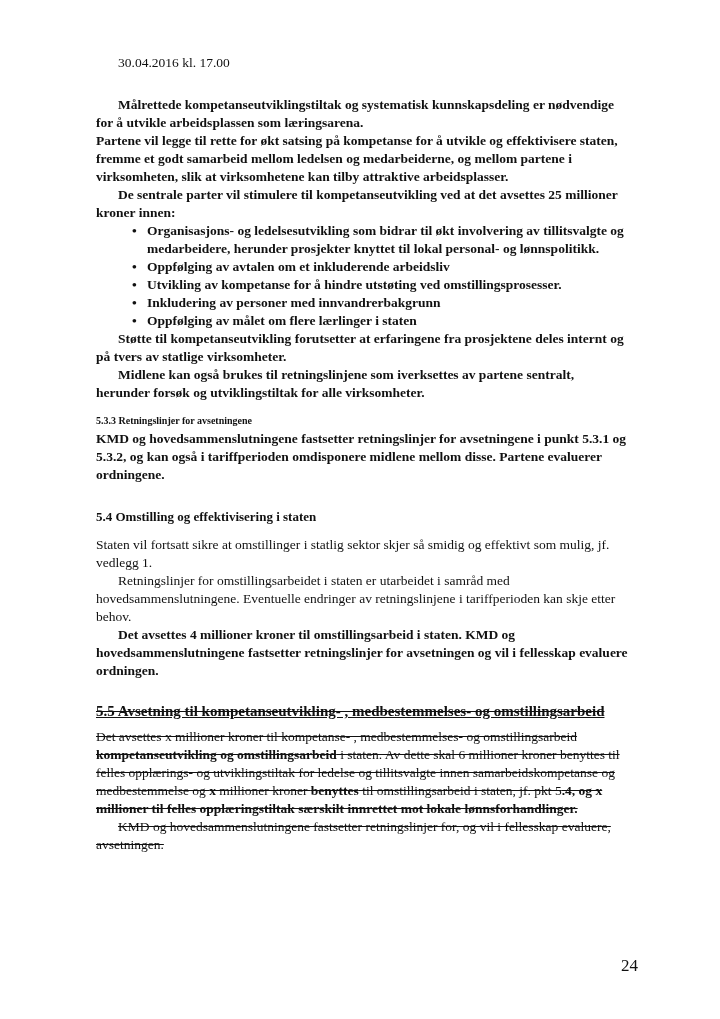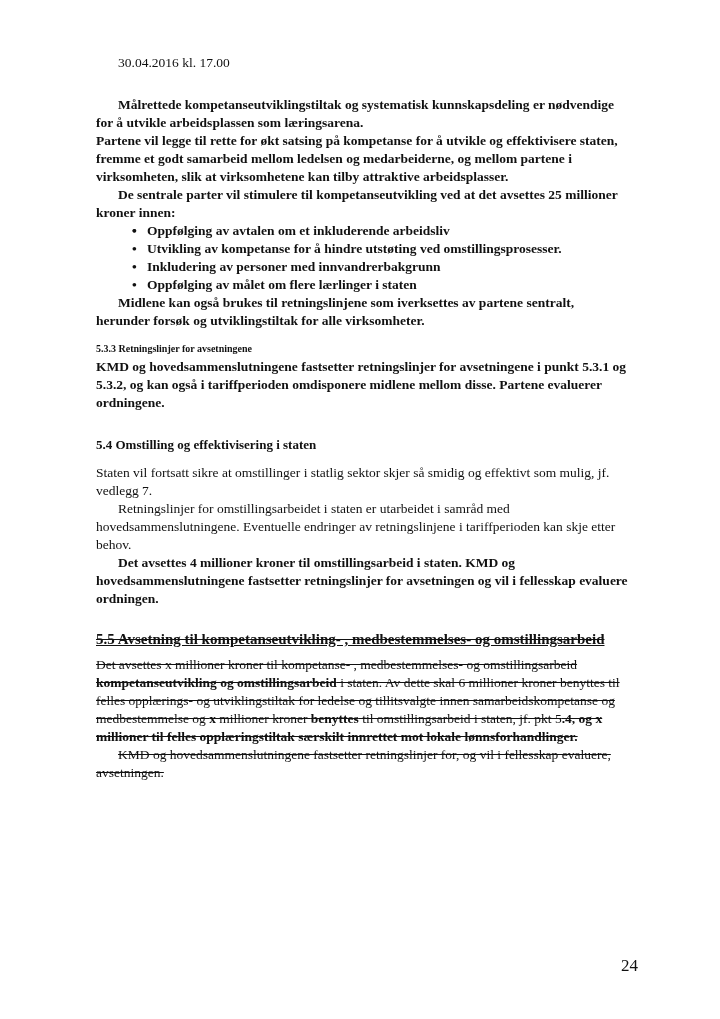--- a/index.html
+++ b/index.html
@@ -100,37 +100,38 @@
 <div class="page">
   <div class="content">
 
     <p class="date-line indent">30.04.2016 kl. 17.00</p>
 
     <section>
       <p class="bold indent">Målrettede kompetanseutviklingstiltak og systematisk kunnskapsdeling er nødvendige for å utvikle arbeidsplassen som læringsarena.</p>
       <p class="bold">Partene vil legge til rette for økt satsing på kompetanse for å utvikle og effektivisere staten, fremme et godt samarbeid mellom ledelsen og medarbeiderne, og mellom partene i virksomheten, slik at virksomhetene kan tilby attraktive arbeidsplasser.</p>
       <p class="bold indent">De sentrale parter vil stimulere til kompetanseutvikling ved at det avsettes 25 millioner kroner innen:</p>
       <ul class="bullets">
-        <li><span class="marker">•</span></li>
+        <li><span class="marker">•</span><span>Organisasjons- og ledelsesutvikling som bidrar til økt involvering av tillitsvalgte og medarbeidere, herunder prosjekter knyttet til lokal personal- og lønnspolitikk.</span></li>
         <li><span class="marker">•</span><span>Oppfølging av avtalen om et inkluderende arbeidsliv</span></li>
         <li><span class="marker">•</span><span>Utvikling av kompetanse for å hindre utstøting ved omstillingsprosesser.</span></li>
         <li><span class="marker">•</span><span>Inkludering av personer med innvandrerbakgrunn</span></li>
         <li><span class="marker">•</span><span>Oppfølging av målet om flere lærlinger i staten</span></li>
       </ul>
+      <p class="bold indent">Støtte til kompetanseutvikling forutsetter at erfaringene fra prosjektene deles internt og på tvers av statlige virksomheter.</p>
       <p class="bold indent">Midlene kan også brukes til retningslinjene som iverksettes av partene sentralt, herunder forsøk og utviklingstiltak for alle virksomheter.</p>
     </section>
 
     <section class="sec-533">
       <p class="sec-heading">5.3.3 Retningslinjer for avsetningene</p>
       <p class="bold">KMD og hovedsammenslutningene fastsetter retningslinjer for avsetningene i punkt 5.3.1 og 5.3.2, og kan også i tariffperioden omdisponere midlene mellom disse. Partene evaluerer ordningene.</p>
     </section>
 
     <section class="sec-54">
       <h2 class="sec-heading">5.4 Omstilling og effektivisering i staten</h2>
-      <p>Staten vil fortsatt sikre at omstillinger i statlig sektor skjer så smidig og effektivt som mulig, jf. vedlegg 7.</p>
+      <p>Staten vil fortsatt sikre at omstillinger i statlig sektor skjer så smidig og effektivt som mulig, jf. vedlegg 1.</p>
       <p class="indent">Retningslinjer for omstillingsarbeidet i staten er utarbeidet i samråd med hovedsammenslutningene. Eventuelle endringer av retningslinjene i tariffperioden kan skje etter behov.</p>
       <p class="bold indent">Det avsettes 4 millioner kroner til omstillingsarbeid i staten. KMD og hovedsammenslutningene fastsetter retningslinjer for avsetningen og vil i fellesskap evaluere ordningen.</p>
     </section>
 
     <section class="sec-55">
       <h2 class="sec-heading">5.5 Avsetning til kompetanseutvikling- , medbestemmelses- og omstillingsarbeid</h2>
       <p class="strike"><span>Det avsettes x millioner kroner til kompetanse- , medbestemmelses- og omstillingsarbeid </span><span class="b">kompetanseutvikling og omstillingsarbeid</span><span> i staten. Av dette skal 6 millioner kroner benyttes til felles opplærings- og utviklingstiltak for ledelse og tillitsvalgte innen samarbeidskompetanse og medbestemmelse og </span><span class="b">x</span><span> millioner kroner </span><span class="b">benyttes</span><span> til omstillingsarbeid i staten, jf. pkt 5</span><span class="b">.4, og x millioner til felles opplæringstiltak særskilt innrettet mot lokale lønnsforhandlinger.</span></p>
       <p class="strike indent">KMD og hovedsammenslutningene fastsetter retningslinjer for, og vil i fellesskap evaluere, avsetningen.</p>
     </section>
 

